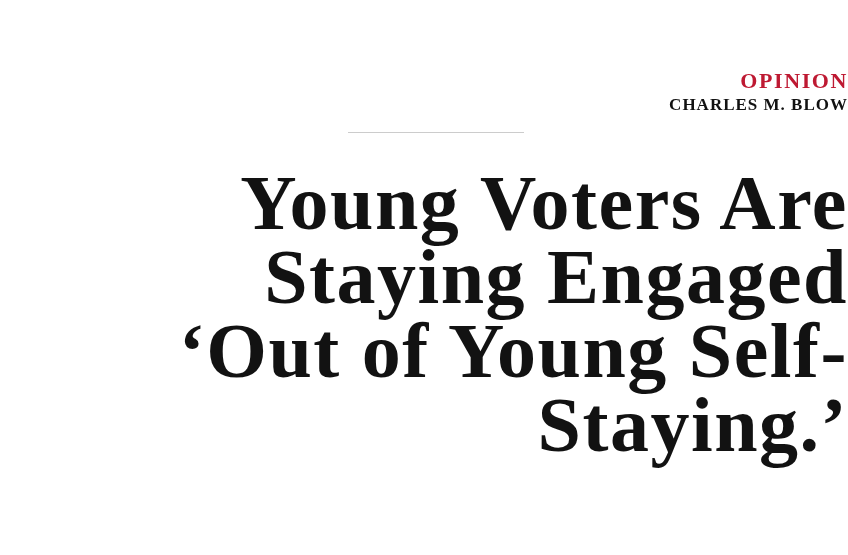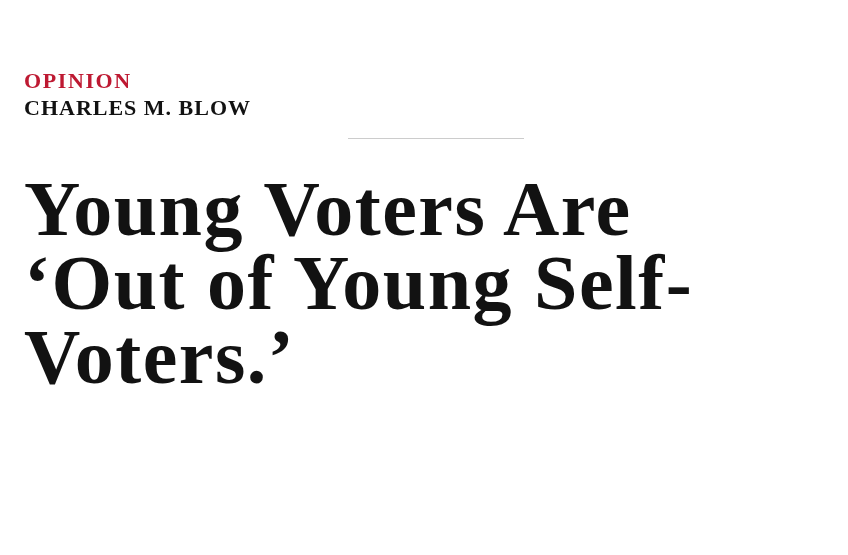--- a/index.html
+++ b/index.html
@@ -7,36 +7,36 @@
     width: 848px;
     height: 555px;
     background: #ffffff;
     overflow: hidden;
     font-family: "Liberation Serif", serif;
   }
   .article-header {
     
     width: 100%;
     padding-left: 24px;
-    text-align: left;
+    text-align: right;
   }
   .kicker {
     display: block;
     margin-top: 68px;
     font-size: 22px;
     font-weight: 700;
     letter-spacing: 1.6px;
     color: #be1932;
     text-decoration: none;
     cursor: pointer;
   }
   .byline {
     display: block;
     margin-top: 1px;
-    font-size: 22px;
+    font-size: 17px;
     font-weight: 700;
     letter-spacing: 1px;
     color: #121212;
     text-decoration: none;
     cursor: pointer;
   }
   .divider {
     width: 176px;
     height: 0;
     border: none;
@@ -58,16 +58,17 @@
 </style>
 </head>
 <body>
 
 <header class="article-header">
   <a class="kicker">OPINION</a>
   <a class="byline">CHARLES M. BLOW</a>
   <hr class="divider">
   <h1 class="headline">
     <span class="line">Young Voters Are</span>
+    <span class="line">Staying Engaged</span>
     <span class="line">‘Out of Young Self-</span>
-    <span class="line">Voters.’</span>
+    <span class="line">Staying.’</span>
   </h1>
 </header>
 
 </body></html>

